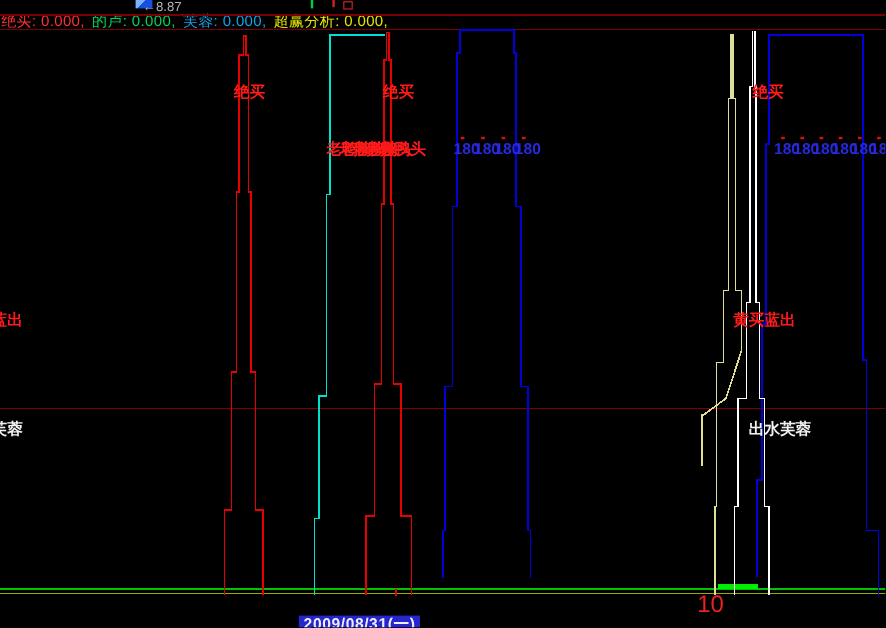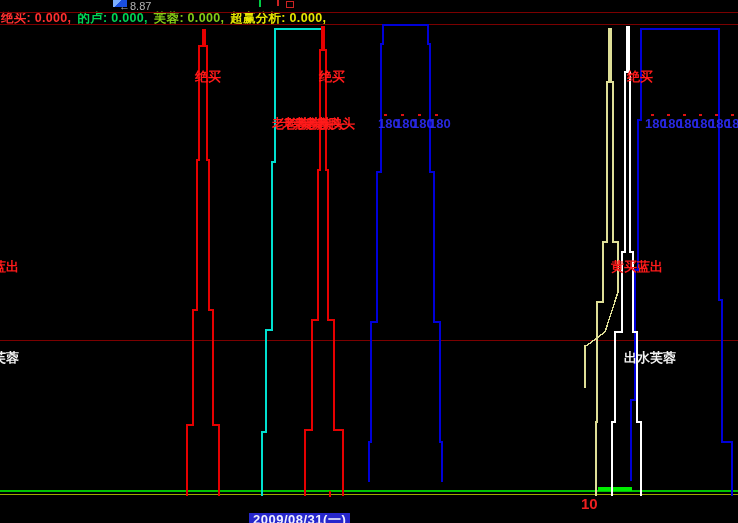--- a/index.html
+++ b/index.html
@@ -10,30 +10,30 @@
   .ruler-icon{position:absolute;left:113px;top:0;width:14px;height:7px;
               background:linear-gradient(135deg,#7db0ff 0 40%,#1a4fe0 40% 100%);}
   .ruler-label{position:absolute;left:119px;top:0;font-size:11px;color:#b4b4b4;line-height:13px;}
   .tick{position:absolute;top:0;width:2px;height:7px;}
   .tick-green{left:259px;background:#00cc44;}
   .tick-red{left:277px;height:6px;background:#cc2222;}
   .tick-hollow{position:absolute;left:286px;top:1px;width:6px;height:5px;border:1px solid #cc2222;}
   
   .legend{position:absolute;left:1px;top:12px;width:738px;height:13px;display:flex;
           font-size:12.5px;line-height:13px;white-space:nowrap;letter-spacing:.3px;}
-  .legend span{margin-right:6px;font-weight:bold;}
+  .legend span{margin-right:6px;font-weight:normal;}
   
   .chart-svg{position:absolute;left:0;top:0;shape-rendering:crispEdges;}
   .chart-label{position:absolute;font-size:13px;line-height:14px;font-weight:bold;white-space:nowrap;}
   .dot{position:absolute;width:3px;height:2px;background:#dd1111;}
   
   .datebar{position:absolute;left:0;top:497px;width:738px;height:15px;background:#000;}
   .date-box{position:absolute;left:249px;top:16px;height:14px;background:#2626cc;color:#eef;
             font-size:13px;font-weight:bold;line-height:14px;padding:0 4px;letter-spacing:.5px;}
-  .page-num{position:absolute;left:581px;top:-1px;color:#ee2020;font-size:15px;font-weight:bold;line-height:16px;}
+  .page-num{position:absolute;left:581px;top:-1px;color:#ee2020;font-size:20px;font-weight:normal;line-height:16px;}
   
   .tabbar{position:absolute;left:0;top:512px;width:738px;height:11px;background:#3c3c3c;
           border-top:1px solid #7b0000;display:flex;overflow:hidden;box-sizing:border-box;}
   .tab-lead{width:14px;background:#161616;border-right:1px solid #992222;}
   .tab{flex:1;text-align:center;color:#0d0d0d;font-size:12px;font-weight:bold;
        line-height:15px;border-right:1px solid #992222;overflow:hidden;cursor:pointer;}
 </style>
 </head>
 <body>
 
@@ -43,21 +43,21 @@
     <div class="ruler-icon"></div>
     <div class="ruler-label">←8.87</div>
     <div class="tick tick-green"></div>
     <div class="tick tick-red"></div>
     <div class="tick-hollow"></div>
   </div>
 
   <div class="legend">
       <span style="color: rgb(255, 48, 48);">绝买: 0.000,</span>
       <span style="color: rgb(0, 212, 85);">的卢: 0.000,</span>
-      <span style="color: #84cc16;">芙蓉: 0.000,</span>
+      <span style="color: #0ea5e9;">芙蓉: 0.000,</span>
       <span style="color: rgb(230, 230, 0);">超赢分析: 0.000,</span>
     </div>
 
   <svg class="chart-svg" width="738" height="523">
       <polyline points="0,12.5 738,12.5" stroke="#7b0000" fill="none" stroke-width="1"></polyline>
       <polyline points="0,24.5 738,24.5" stroke="#7b0000" fill="none" stroke-width="1"></polyline>
       <polyline points="0,340.5 738,340.5" stroke="#7b0000" fill="none" stroke-width="1"></polyline>
       <polyline points="0,491 738,491" stroke="#00c400" fill="none" stroke-width="2"></polyline>
       <polyline points="0,494.5 738,494.5" stroke="#9aaa00" fill="none" stroke-width="1.5"></polyline>
       <polyline points="598,489 632,489" stroke="#00ee00" fill="none" stroke-width="4"></polyline>

